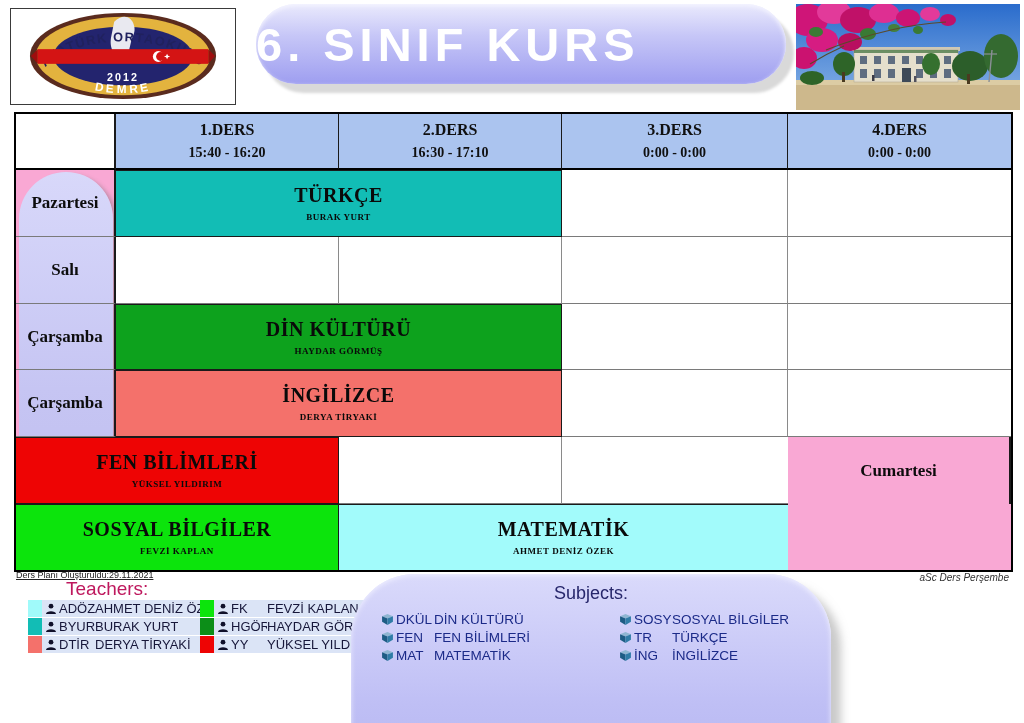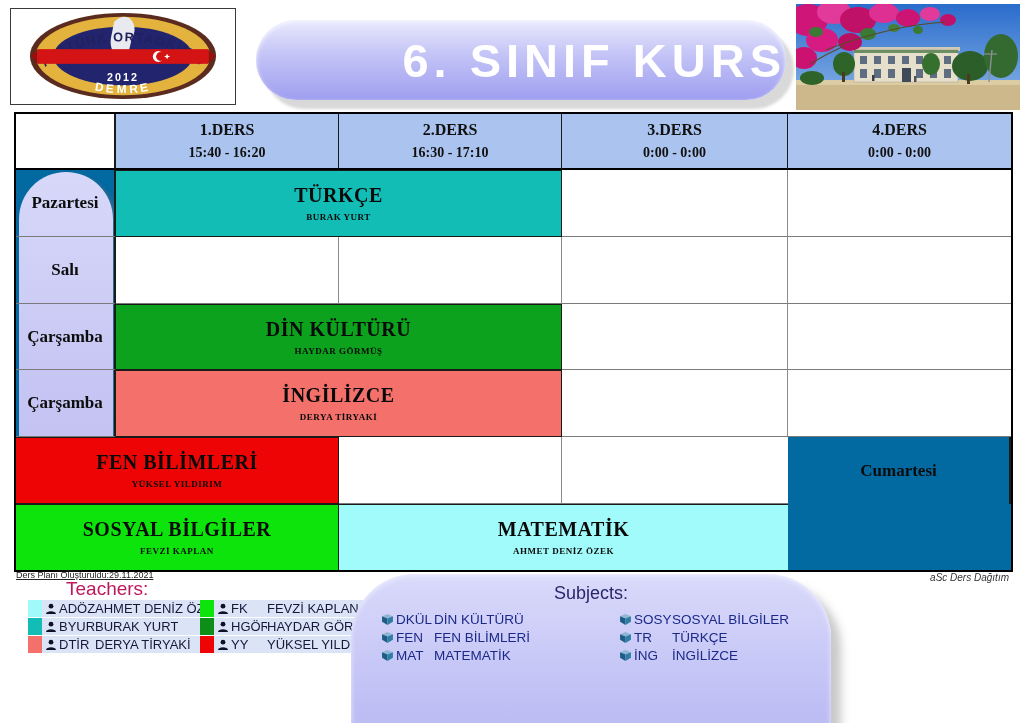--- a/index.html
+++ b/index.html
@@ -4,33 +4,33 @@
 <style>
   html,body{margin:0;padding:0;background:#fff;}
   .canvas{position:relative;width:1024px;height:723px;background:#ffffff;overflow:hidden;
           font-family:"Liberation Sans",sans-serif;}
 
   
   .logo-box{position:absolute;left:10px;top:8px;width:226px;height:97px;background:#fff;
             border:1px solid #3a3a3a;box-sizing:border-box;}
   .logo-box svg{width:100%;height:100%;display:block;}
 
-  .title-banner{position:absolute;left:256px;top:20px;width:530px;height:80px;border-radius:42px;
+  .title-banner{position:absolute;left:256px;top:4px;width:530px;height:80px;border-radius:42px;
     background:linear-gradient(180deg,#eaeafd 0%,#c6c6f7 40%,#9e9ef0 100%);
     box-shadow:8px 9px 3px #d9d9d9, inset 0 2px 4px #f4f4ff;
-    display:flex;align-items:center;justify-content:flex-end;}
+    display:flex;align-items:center;justify-content:flex-start;}
   .title-banner .title{color:#ffffff;font-size:47px;font-weight:bold;letter-spacing:5px;
     font-family:"Liberation Sans",sans-serif;}
 
   .photo{position:absolute;left:796px;top:4px;width:224px;height:106px;}
   .photo svg{width:100%;height:100%;display:block;}
 
   
   .tbl{position:absolute;left:14px;top:112px;width:999px;height:460px;box-sizing:border-box;
-       border:2px solid #000;background:#0369a1;display:grid;
+       border:2px solid #000;background:#f9a8d4;display:grid;
        grid-template-columns:100px 223px 223px 226px 223px;
        grid-template-rows:56px 67px 67px 66px 67px 67px 66px;}
   .day-pill{position:absolute;left:3px;top:58px;width:94px;height:395px;border-radius:47px;
        background:linear-gradient(180deg,#d8d8fa 0%,#c6c5f3 55%,#bdbcef 100%);
        box-shadow:4px 3px 4px rgba(110,110,110,.45);z-index:0;}
   .cell{position:relative;z-index:1;box-sizing:border-box;display:flex;align-items:center;
         justify-content:center;}
   .corner{background:#fff;border-right:2px solid #1a1a1a;border-bottom:2px solid #000;}
   .hcell{background:#abc4ef;border-right:1px solid #1a1a1a;border-bottom:2px solid #000;
          flex-direction:column;justify-content:space-evenly;padding:2px 0;}
@@ -234,21 +234,21 @@
       <span class="subj">SOSYAL BİLGİLER</span>
       <span class="tchr">FEVZİ KAPLAN</span>
     </div>
     <div class="cell lcell lastrow lastcol" style="background-color: rgb(162, 251, 251);">
       <span class="subj">MATEMATİK</span>
       <span class="tchr">AHMET DENİZ ÖZEK</span>
     </div>
   </div>
 
   <div class="created">Ders Planı Oluşturuldu:29.11.2021</div>
-  <div class="brand">aSc Ders Dağıtım</div>
+  <div class="brand">aSc Ders Perşembe</div>
 
   <div class="teachers-heading">Teachers:</div>
   <div class="teachers">
     <div class="tcol">
       <div class="trow">
         <span class="swatch" style="background-color: rgb(160, 250, 250);"></span>
         <svg class="person" viewBox="0 0 12 12">
             <circle cx="6" cy="3.2" r="2.4" fill="#10102a"></circle>
             <path d="M1 11 C1 7.4 11 7.4 11 11 Z" fill="#10102a"></path>
           </svg>

